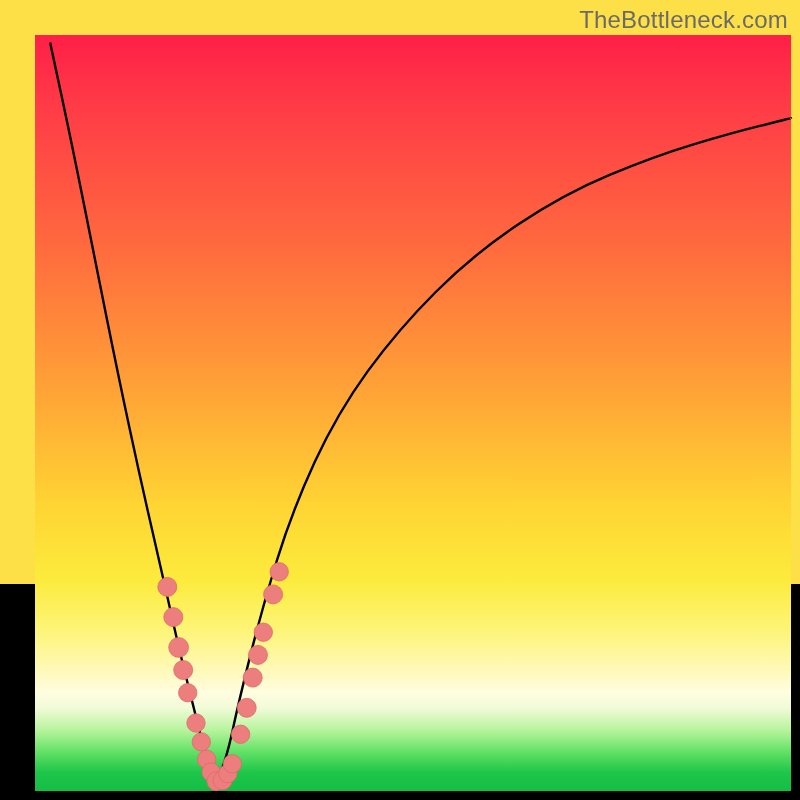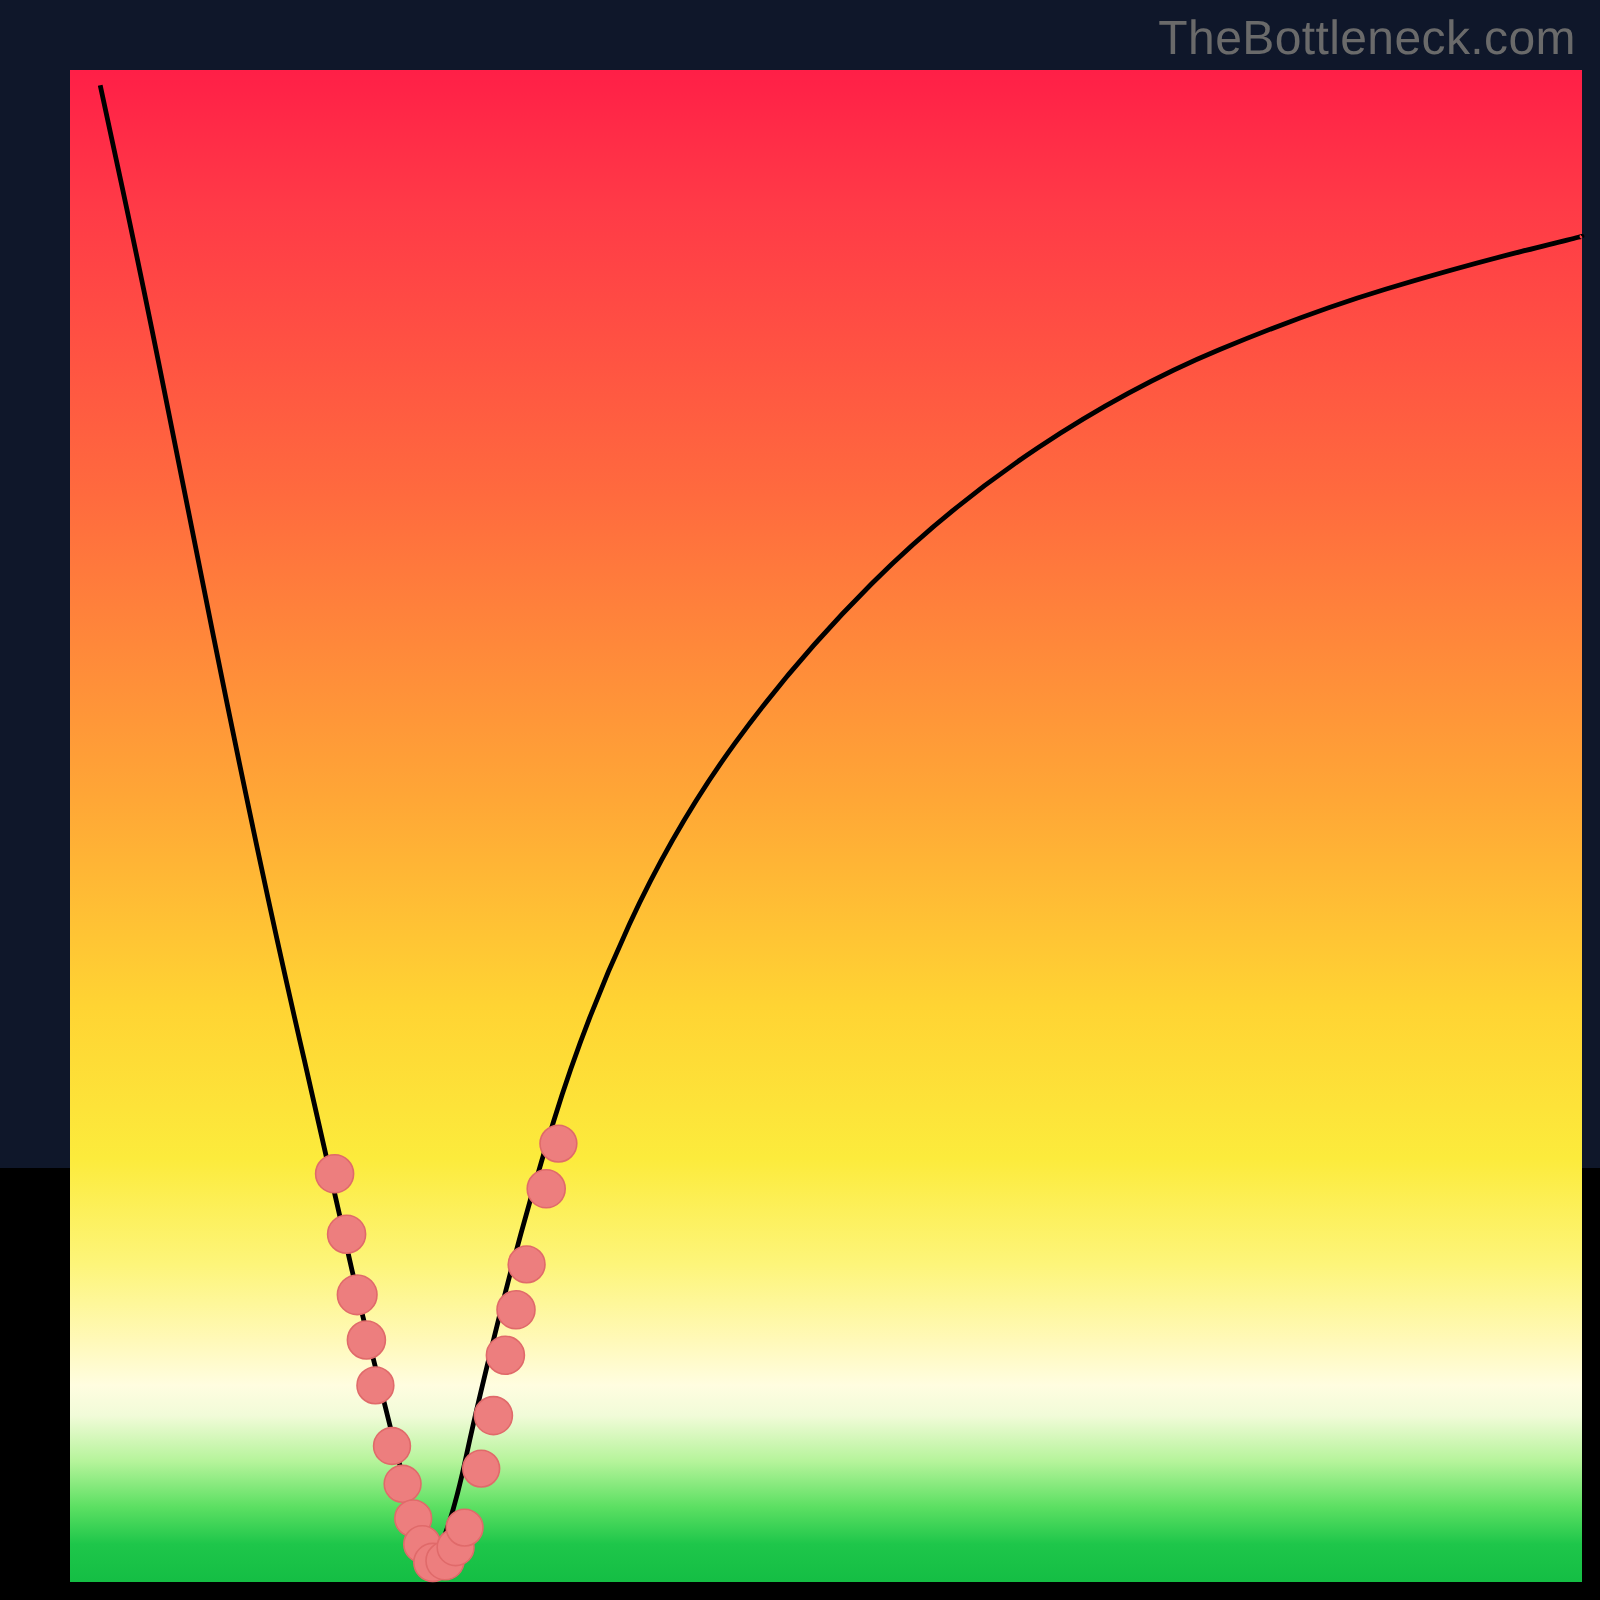--- a/index.html
+++ b/index.html
@@ -10,21 +10,21 @@
     background: #000;
     overflow: hidden;
     font-family: Arial, Helvetica, sans-serif;
   }
   .frame {
     position: absolute;
     left: 0;
     top: 0;
     width: 800px;
     height: 584px;
-    background: #0f172a;
+    background: #fde047;
   }
   .plot-area {
     position: absolute;
     left: 35px;
     top: 35px;
     width: 756px;
     height: 756px;
     background: linear-gradient(
       to bottom,
       #ff1f47 0%,

